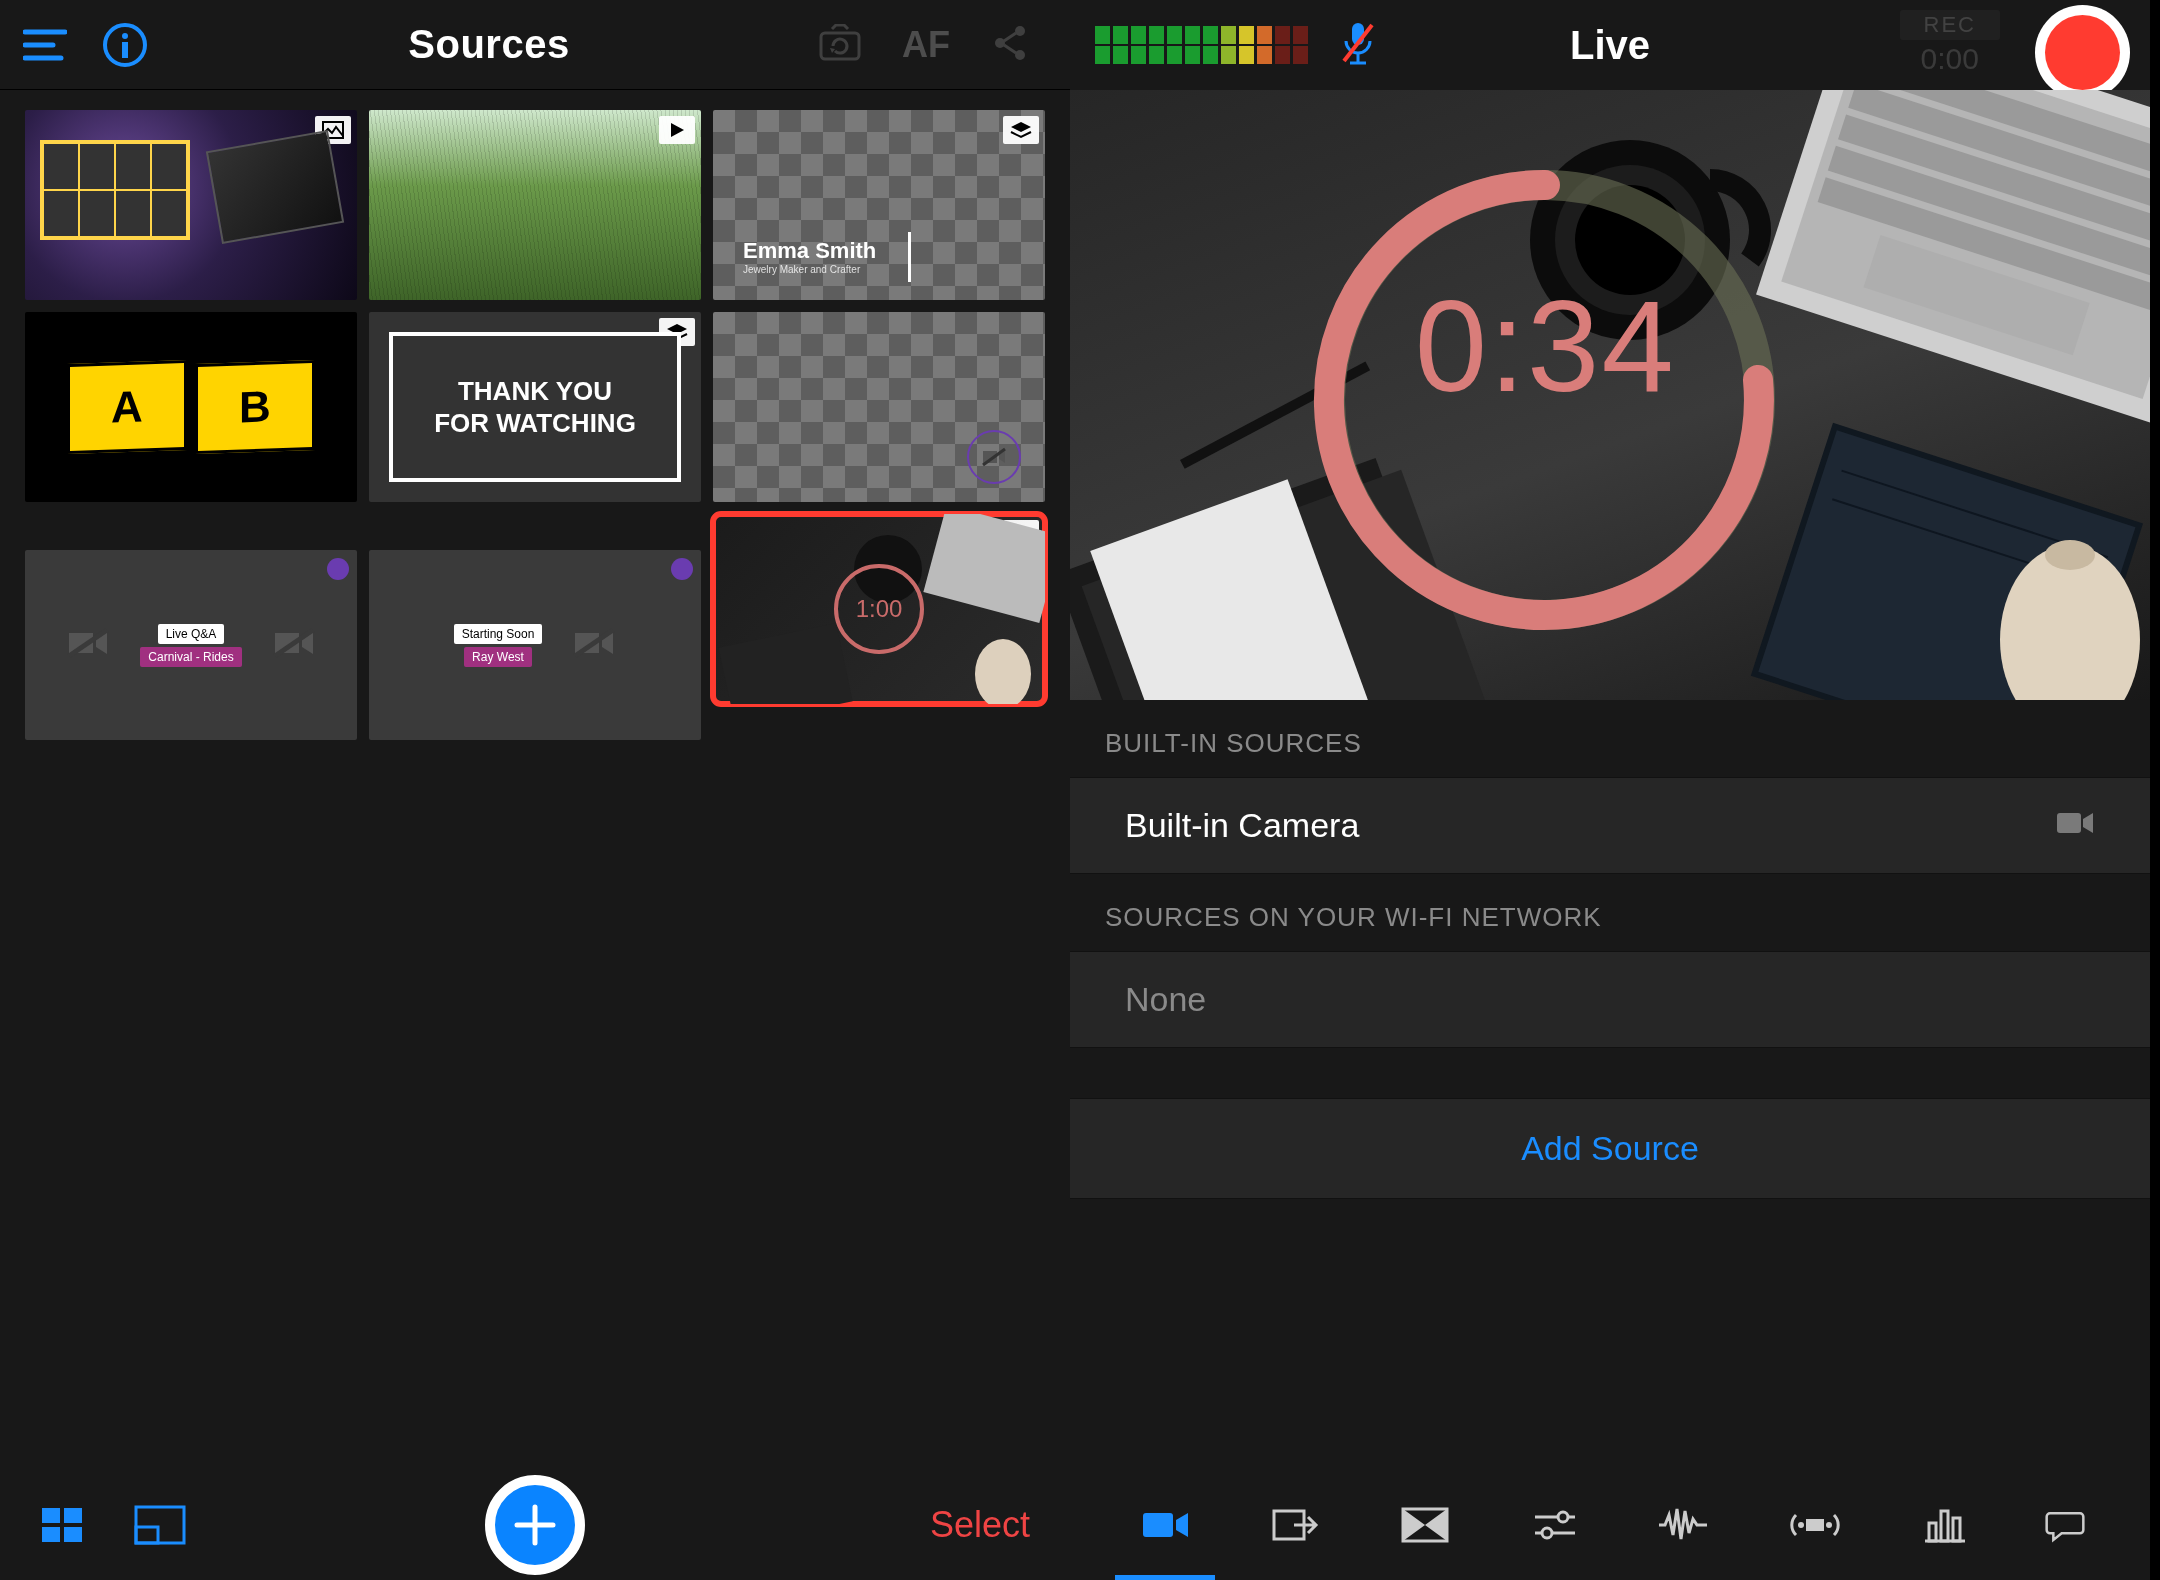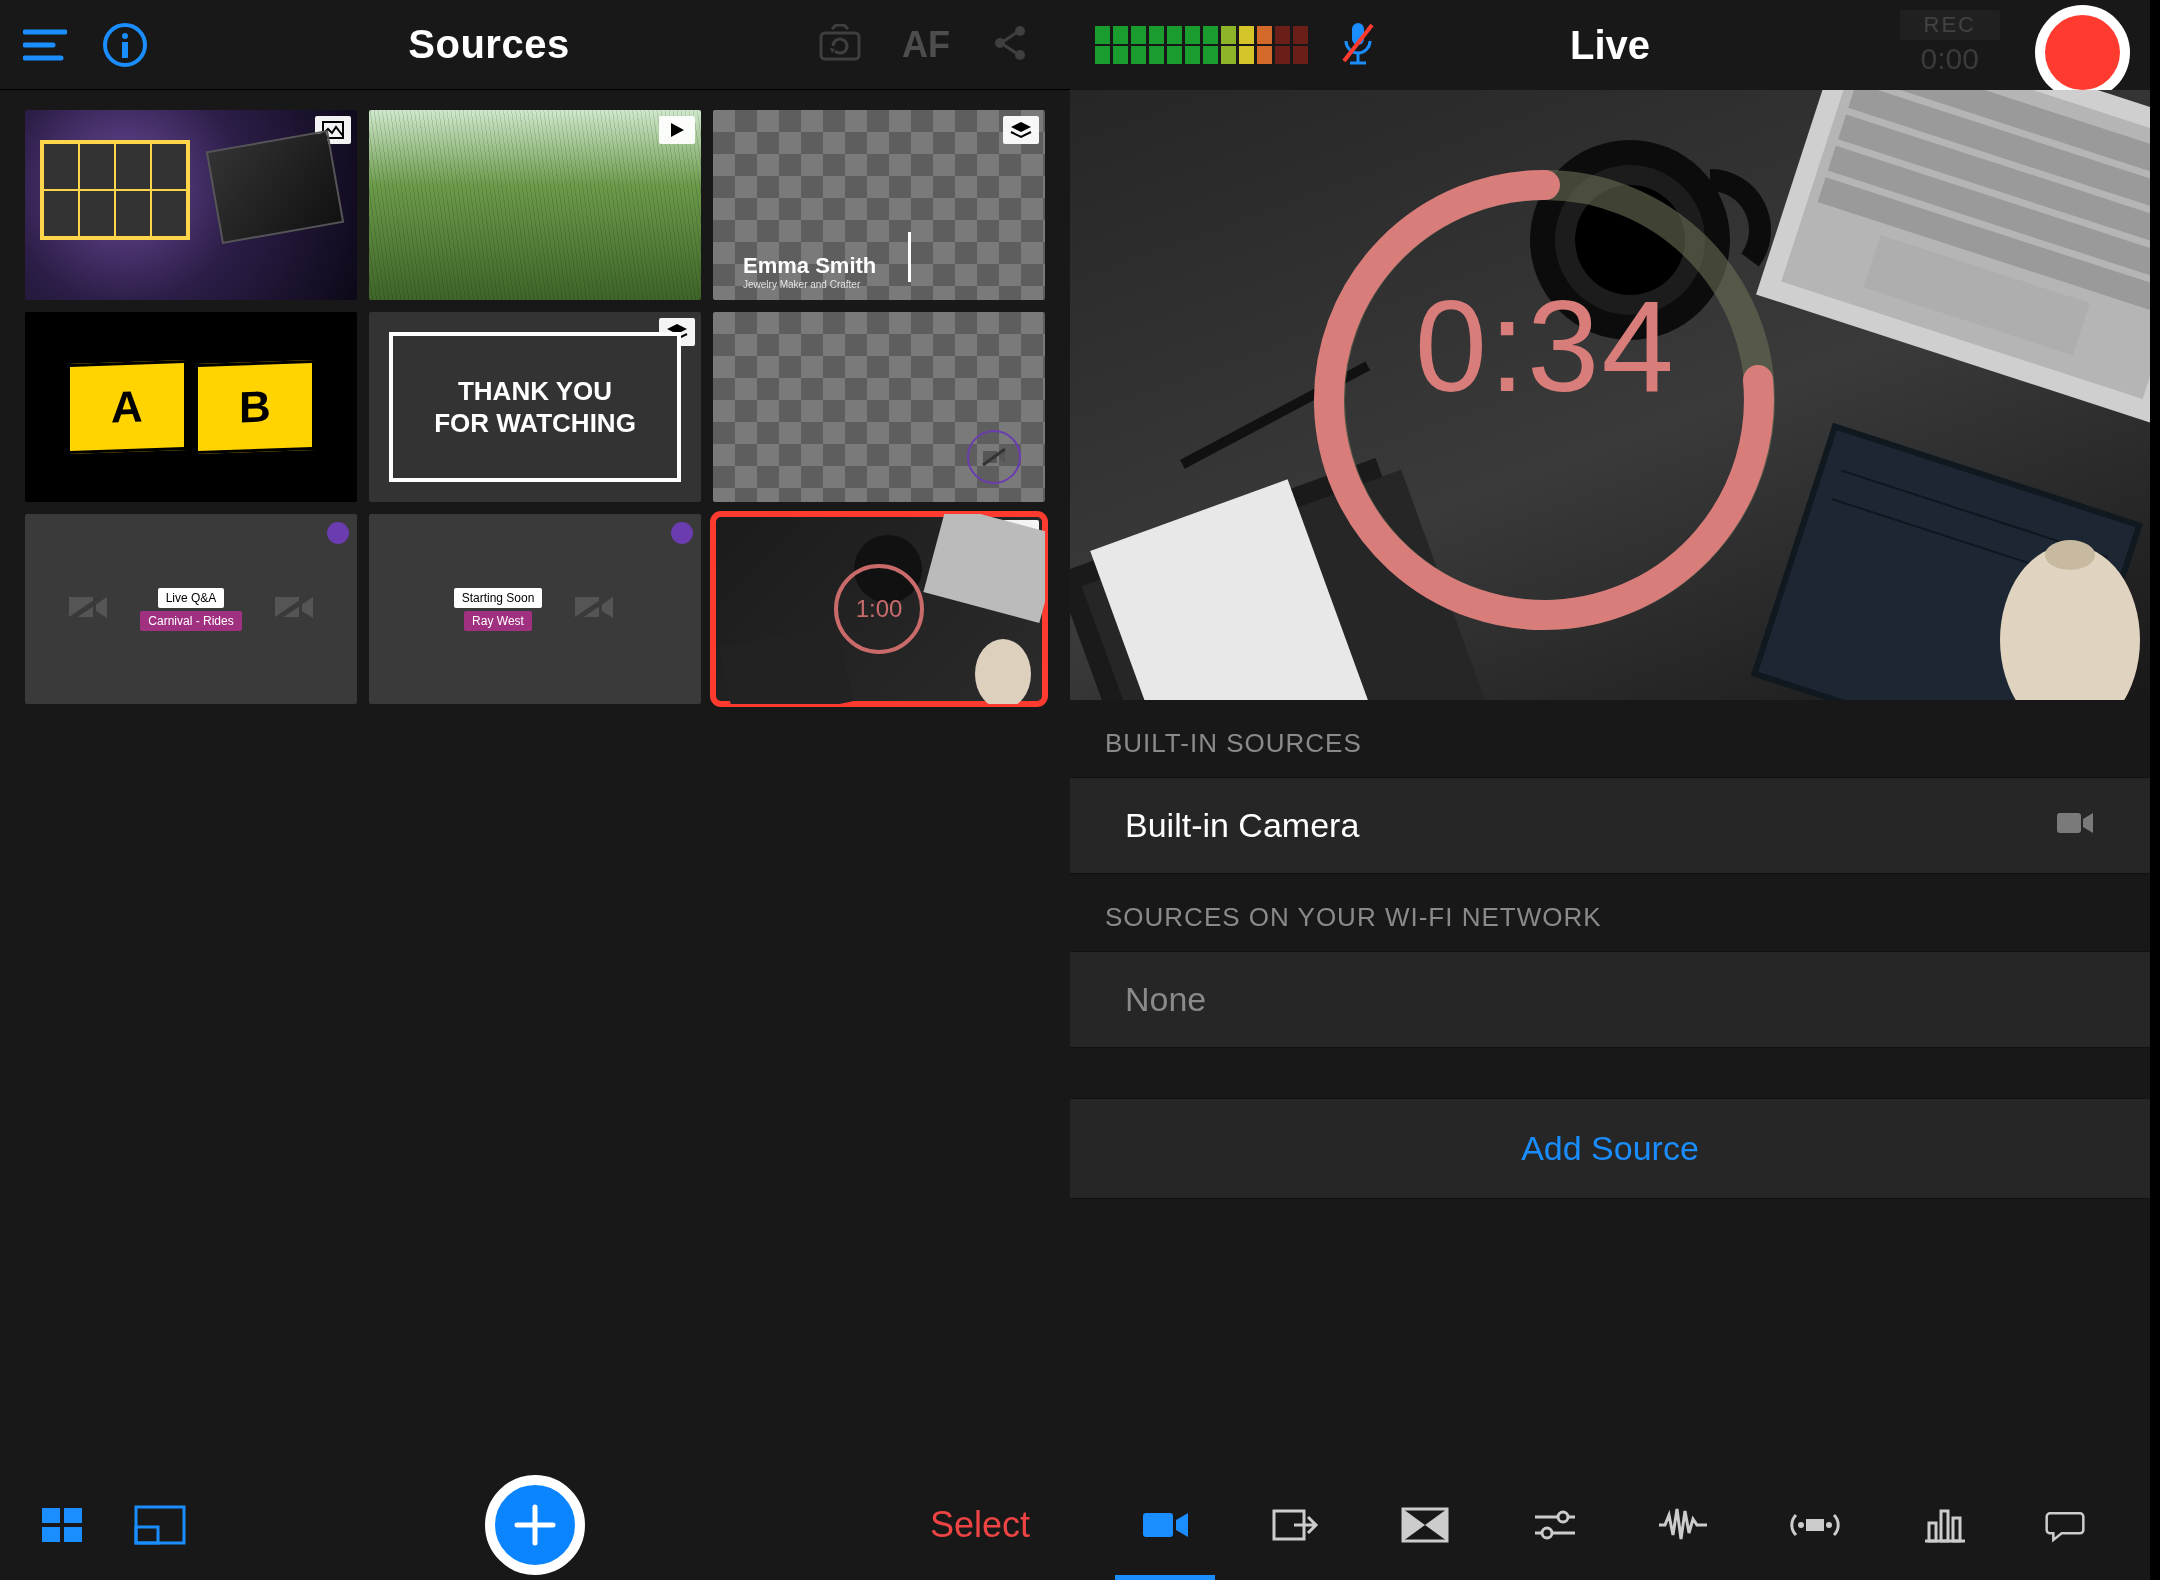--- a/index.html
+++ b/index.html
@@ -26,21 +26,21 @@
     linear-gradient(-45deg,#5e5e5e 25%,transparent 25%),
     linear-gradient(45deg,transparent 75%,#5e5e5e 75%),
     linear-gradient(-45deg,transparent 75%,#5e5e5e 75%);
     background-size:44px 44px;
     background-position:0 0,0 22px,22px -22px,-22px 0;
     background-color:#7a7a7a;
   }
   .ty-box { position:absolute; inset:20px; border:4px solid #fff; display:flex; align-items:center; justify-content:center; text-align:center; color:#fff; font-size:26px; font-weight:600; line-height:1.25; background:#333; }
   .ab-tile { background:#000; display:flex; align-items:center; justify-content:center; gap:8px; }
   .ab-block { width:120px; height:90px; background:#ffd400; display:flex; align-items:center; justify-content:center; color:#000; font-size:44px; font-weight:800; border:3px solid #000; transform:skewY(-2deg); }
-  .camoff-tile { background:#3a3a3a; display:flex; align-items:center; justify-content:center; gap:30px; }
+  .camoff-tile { background:#3a3a3a; display:flex; align-items:center; justify-content:center; gap:30px;margin-top:36px; }
   .camoff-ico { color:#555; }
   .small-box { background:#fff; color:#000; font-size:12px; padding:3px 8px; border-radius:2px; }
   .small-box.pink { background:#a03080; color:#fff; }
   .purple-badge { position:absolute; top:8px; right:8px; width:22px; height:22px; border-radius:50%; background:#6a3cb0; }
 
   
   .desk-tile { background:linear-gradient(135deg,#1b1b1b,#2b2b2b); position:relative; }
   .desk-circle { position:absolute; left:50%; top:50%; transform:translate(-50%,-50%); width:90px; height:90px; border:4px solid #c96b6a; border-radius:50%; display:flex; align-items:center; justify-content:center; color:#c96b6a; font-size:24px; }
 
   
@@ -160,21 +160,21 @@
             </svg>
         </div>
       </div>
       <div class="src-tile checker">
         <div class="badge">
           <svg width="22" height="18" viewBox="0 0 22 18">
               <path d="M11 1l10 5-10 5-10-5z" fill="#000"></path>
               <path d="M1 11l10 5 10-5" fill="none" stroke="#000" stroke-width="2"></path>
             </svg>
         </div>
-        <div style="position:absolute;bottom:10px;left:30px;color:#fff">
+        <div style="position:absolute;bottom:25px;left:30px;color:#fff">
           <div style="font-size:22px;font-weight:700">Emma Smith</div>
           <div style="font-size:10px;opacity:0.8">Jewelry Maker and Crafter</div>
         </div>
         <div style="position:absolute;bottom:18px;left:195px;width:3px;height:50px;background:#fff"></div>
       </div>
 
       <div class="src-tile ab-tile">
         <div class="ab-block">A</div>
         <div class="ab-block">B</div>
       </div>

